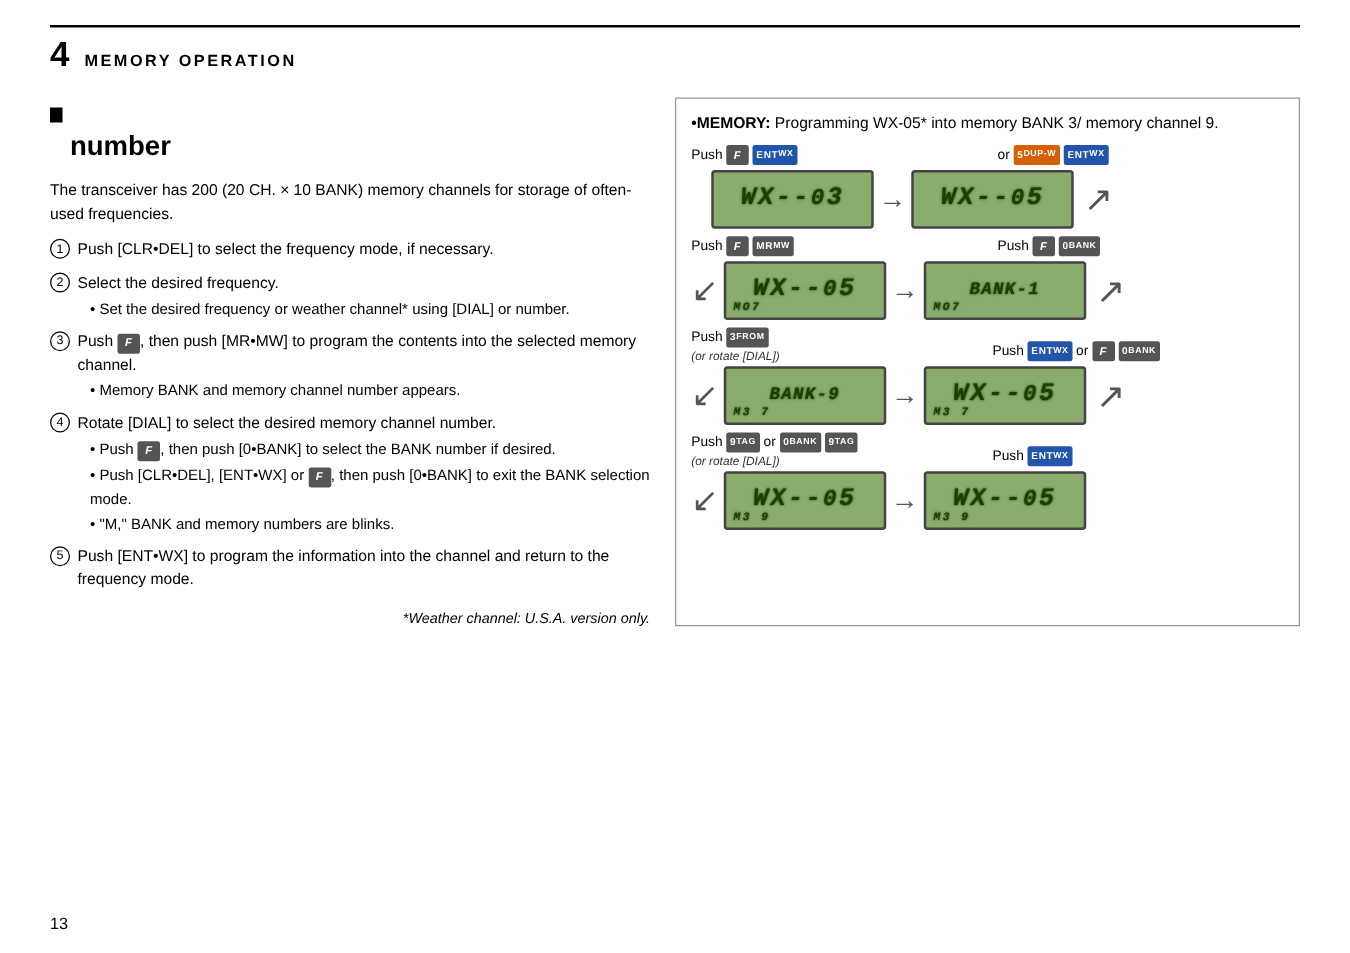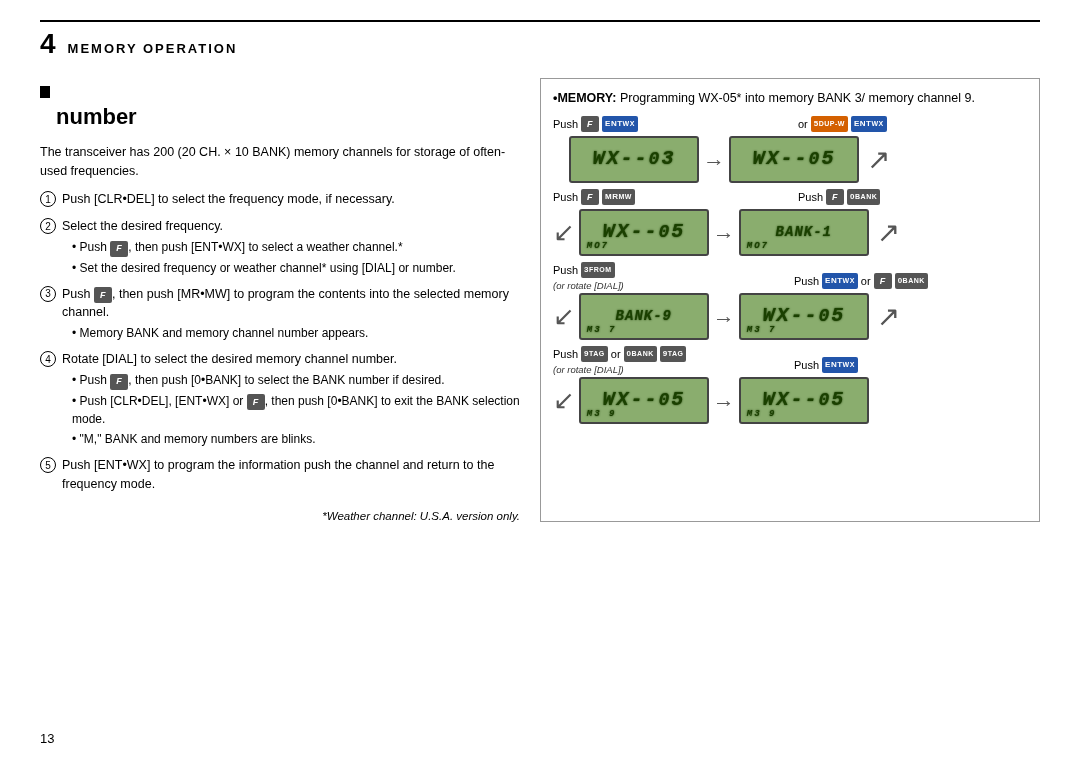--- a/index.html
+++ b/index.html
@@ -254,21 +254,20 @@
           <span class="step-circle">1</span>
           <div class="step-content">
             Push [CLR•DEL] to select the frequency mode, if necessary.
           </div>
         </li>
 
         <li class="step-item">
           <span class="step-circle">2</span>
           <div class="step-content">
             Select the desired frequency.
-            <div class="sub-bullet">Push <span class="btn btn-f">F</span>, then push [ENT•WX] to select a weather channel.*</div>
             <div class="sub-bullet">Set the desired frequency or weather channel* using [DIAL] or number.</div>
           </div>
         </li>
 
         <li class="step-item">
           <span class="step-circle">3</span>
           <div class="step-content">
             Push <span class="btn btn-f">F</span>, then push [MR•MW] to program the contents into the selected memory channel.
             <div class="sub-bullet">Memory BANK and memory channel number appears.</div>
           </div>
@@ -280,21 +279,21 @@
             Rotate [DIAL] to select the desired memory channel number.
             <div class="sub-bullet">Push <span class="btn btn-f">F</span>, then push [0•BANK] to select the BANK number if desired.</div>
             <div class="sub-bullet">Push [CLR•DEL], [ENT•WX] or <span class="btn btn-f">F</span>, then push [0•BANK] to exit the BANK selection mode.</div>
             <div class="sub-bullet">"M," BANK and memory numbers are blinks.</div>
           </div>
         </li>
 
         <li class="step-item">
           <span class="step-circle">5</span>
           <div class="step-content">
-            Push [ENT•WX] to program the information push the channel and return to the frequency mode.
+            Push [ENT•WX] to program the information into the channel and return to the frequency mode.
           </div>
         </li>
       </ol>
 
       <p class="footnote">*Weather channel: U.S.A. version only.</p>
     </div>
 
     <div class="right-col">
       <div class="example-header">
         <strong>•MEMORY:</strong> Programming WX-05* into memory BANK 3/ memory channel 9.

